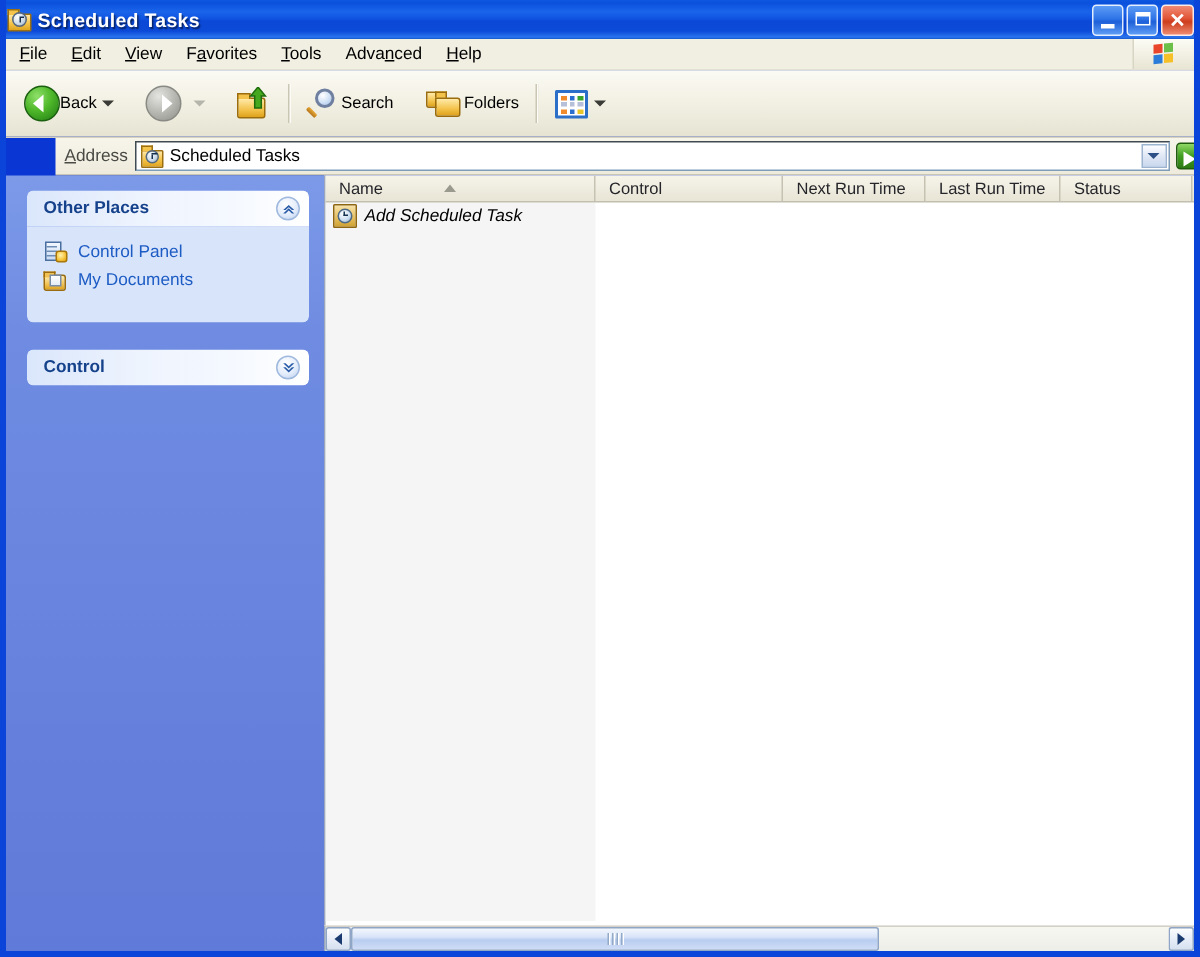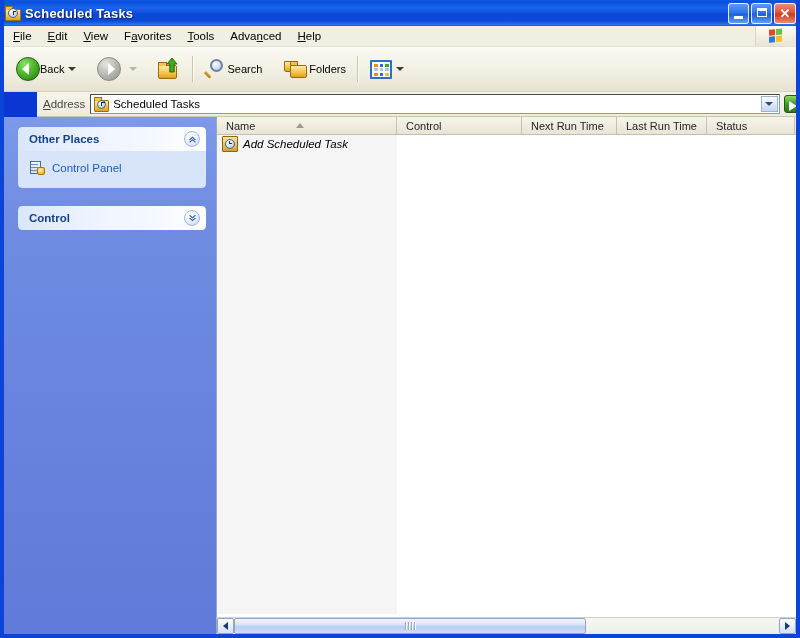--- a/index.html
+++ b/index.html
@@ -477,21 +477,21 @@
     border-radius: 50%;
     background: radial-gradient(circle at 40% 30%, #ffffff 0%, #e4edfb 55%, #b9cdee 100%);
     border: 1px solid #9fb8dd;
     box-sizing: border-box;
     display: flex; align-items: center; justify-content: center;
     cursor: default;
   }
   .chev svg { display: block; }
   .panel-body {
     background: #d8e4fa;
-    padding: 7px 8px 11px 11px;
+    padding: 7px 8px 19px 11px;
     border-radius: 0 0 4px 4px;
   }
   .place {
     display: flex;
     align-items: center;
     height: 19px;
     cursor: default;
   }
   .place-label {
     font-size: 11.5px;
@@ -884,20 +884,28 @@
           <div class="place">
             <span class="ico16 ico-cp">
               <span class="sheet"></span>
                 <span class="bar b1"></span>
                 <span class="bar b2"></span>
                 <span class="bar b3"></span>
                 <span class="star"></span>
             </span>
             <span class="place-label">Control Panel</span>
           </div>
+          <div class="place">
+            <span class="ico16 ico-doc">
+              <span class="body"></span>
+                <span class="tab"></span>
+                <span class="page"></span>
+            </span>
+            <span class="place-label">My Documents</span>
+          </div>
         </div>
       </div>
 
       <div class="panel" style="margin-top:18px">
         <div class="panel-head alone">
           <span class="panel-title">Control</span>
           <span class="chev">
             <svg width="9" height="7" viewBox="0 0 9 7" xmlns="http://www.w3.org/2000/svg">
               <path d="M4.5 3.6 L0.8 0.2 L2.4 0.2 L4.5 2.1 L6.6 0.2 L8.2 0.2 Z" fill="#2a5ca8"></path>
               <path d="M4.5 6.3 L0.8 2.9 L2.4 2.9 L4.5 4.8 L6.6 2.9 L8.2 2.9 Z" fill="#2a5ca8"></path>

